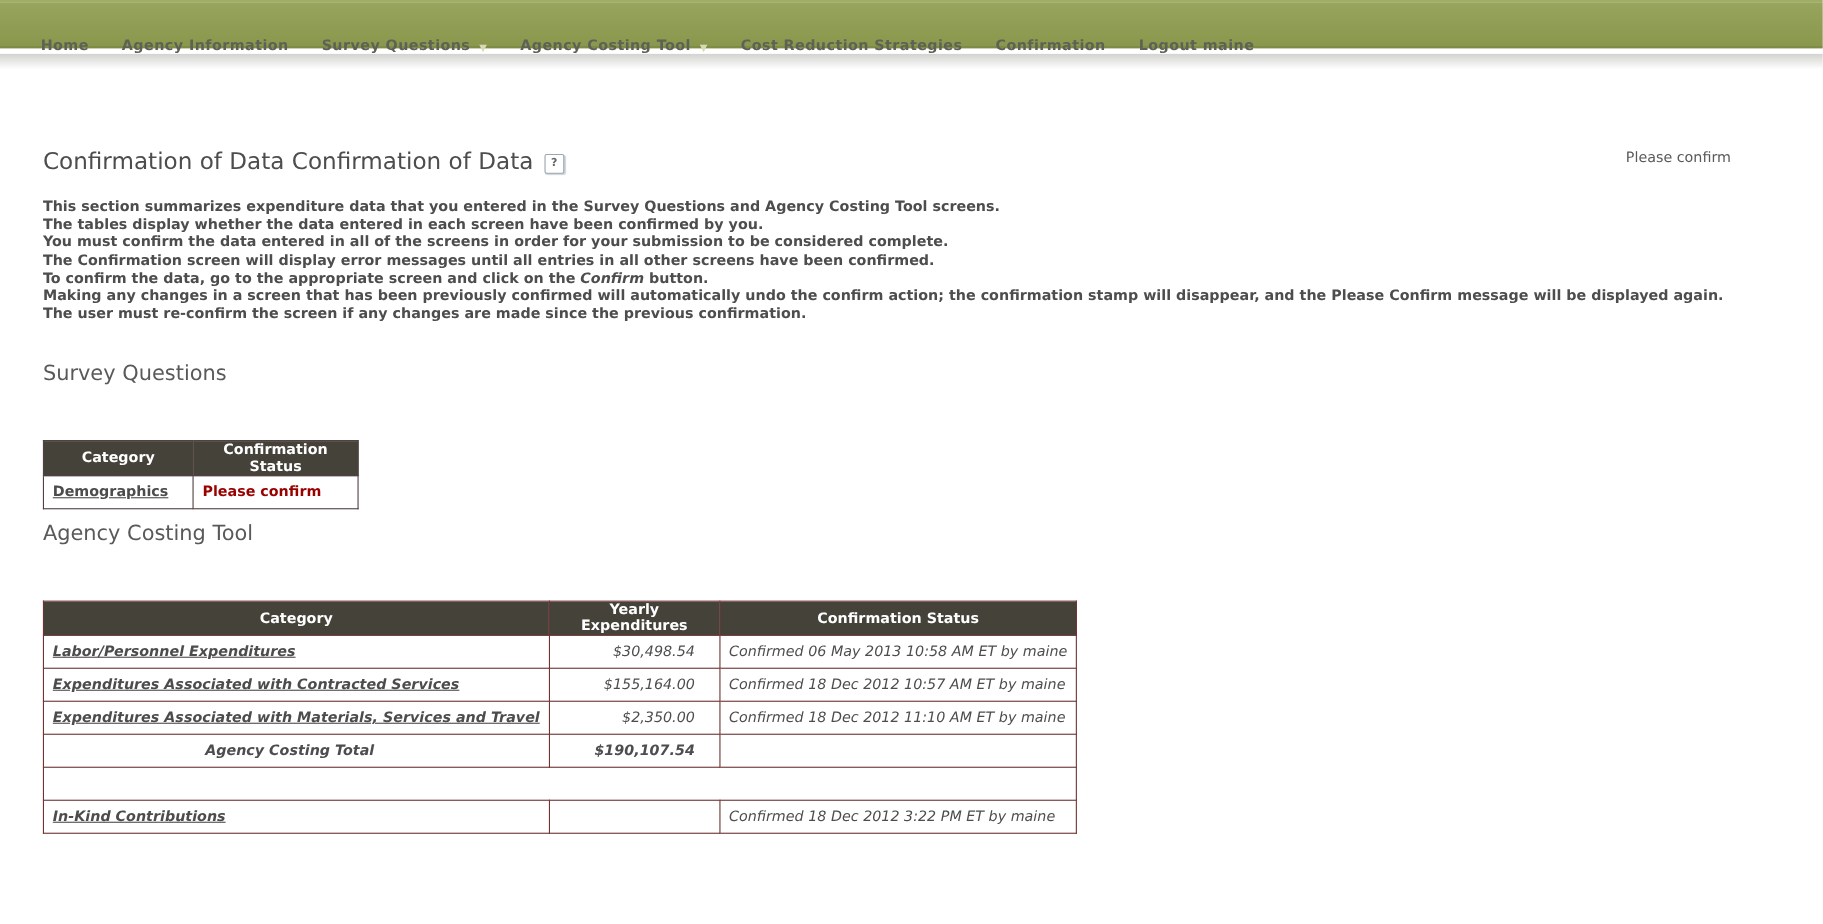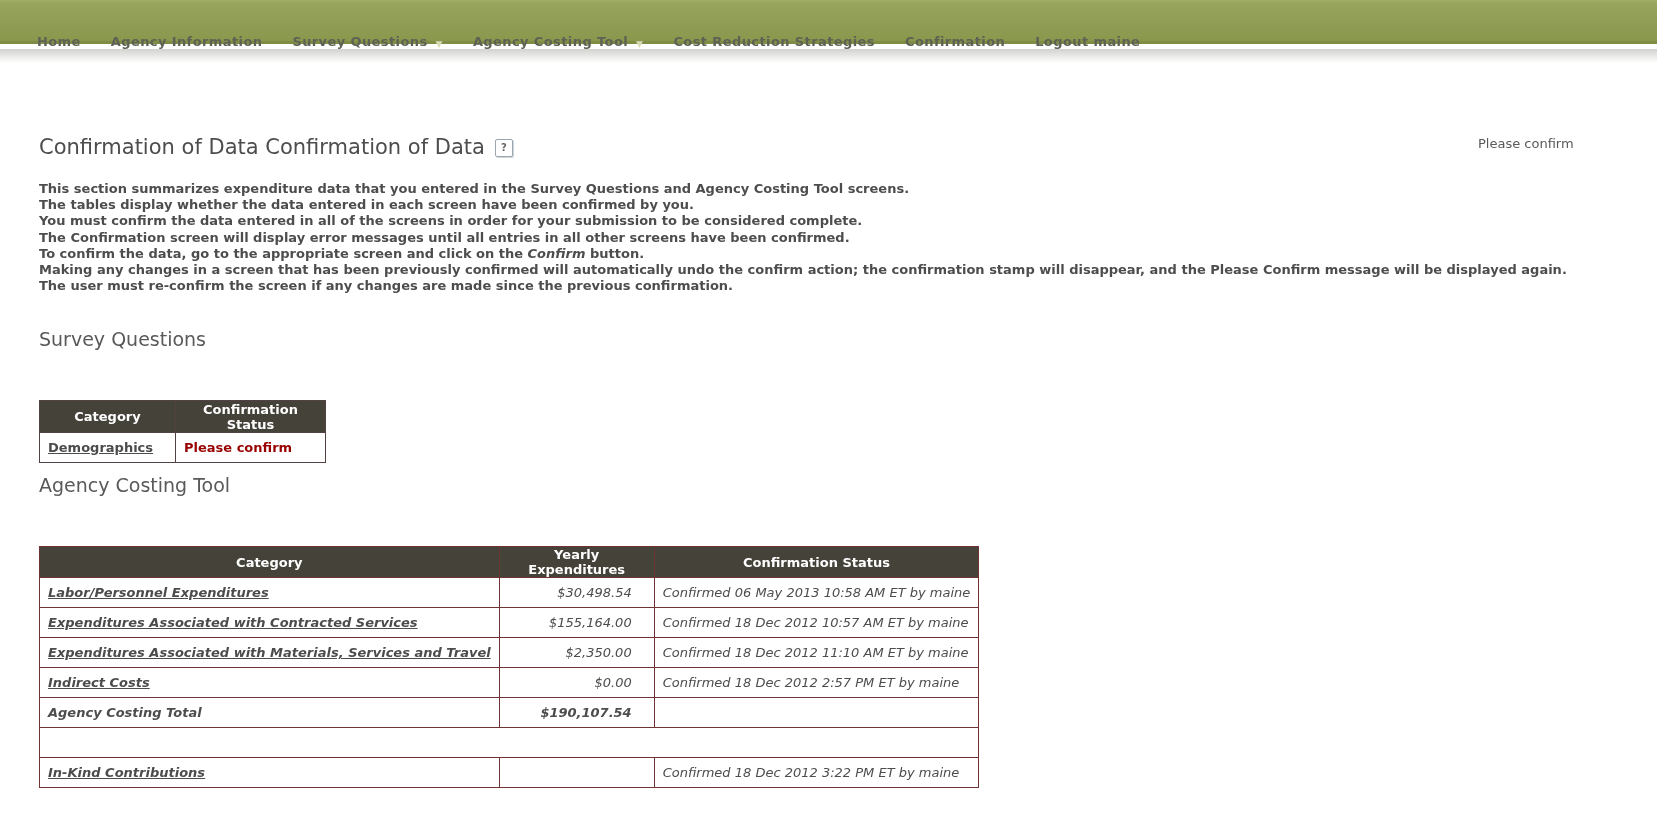--- a/index.html
+++ b/index.html
@@ -81,21 +81,21 @@
   #agency-table .col-amt { width: 155px; }
   #agency-table .col-status { width: 306px; }
 
   .cell-link {
     font-weight: bold; text-decoration: underline; color: #4c4c4c; cursor: pointer;
     white-space: nowrap;
   }
   .status-error { font-weight: bold; color: #990000; white-space: nowrap; }
   .amt { text-align: right; padding-right: 22px; white-space: nowrap; }
   .status-ok { white-space: nowrap; }
-  .total-label { text-align: left; font-weight: bold; padding-right: 20px; white-space: nowrap; }
+  .total-label { text-align: center; font-weight: bold; padding-right: 20px; white-space: nowrap; }
   .total-amt { text-align: right; font-weight: bold; padding-right: 22px; white-space: nowrap; }
   .spacer-cell { height: 29px; }
 </style>
 </head>
 <body>
 
 <div class="navbar">
   <div class="nav-item">
     <span>Home</span>
   </div>
@@ -175,25 +175,20 @@
       <td><span class="cell-link">Expenditures Associated with Contracted Services</span></td>
       <td class="amt">$155,164.00</td>
       <td><span class="status-ok">Confirmed 18 Dec 2012 10:57 AM ET by maine</span></td>
     </tr>
     <tr>
       <td><span class="cell-link">Expenditures Associated with Materials, Services and Travel</span></td>
       <td class="amt">$2,350.00</td>
       <td><span class="status-ok">Confirmed 18 Dec 2012 11:10 AM ET by maine</span></td>
     </tr>
     <tr>
-      <td><span class="cell-link">Indirect Costs</span></td>
-      <td class="amt">$0.00</td>
-      <td><span class="status-ok">Confirmed 18 Dec 2012 2:57 PM ET by maine</span></td>
-    </tr>
-    <tr>
       <td class="total-label">Agency Costing Total</td>
       <td class="total-amt">$190,107.54</td>
       <td></td>
     </tr>
     <tr>
       <td class="spacer-cell" colspan="3"></td>
     </tr>
     <tr>
       <td><span class="cell-link">In-Kind Contributions</span></td>
       <td class="amt"></td>

